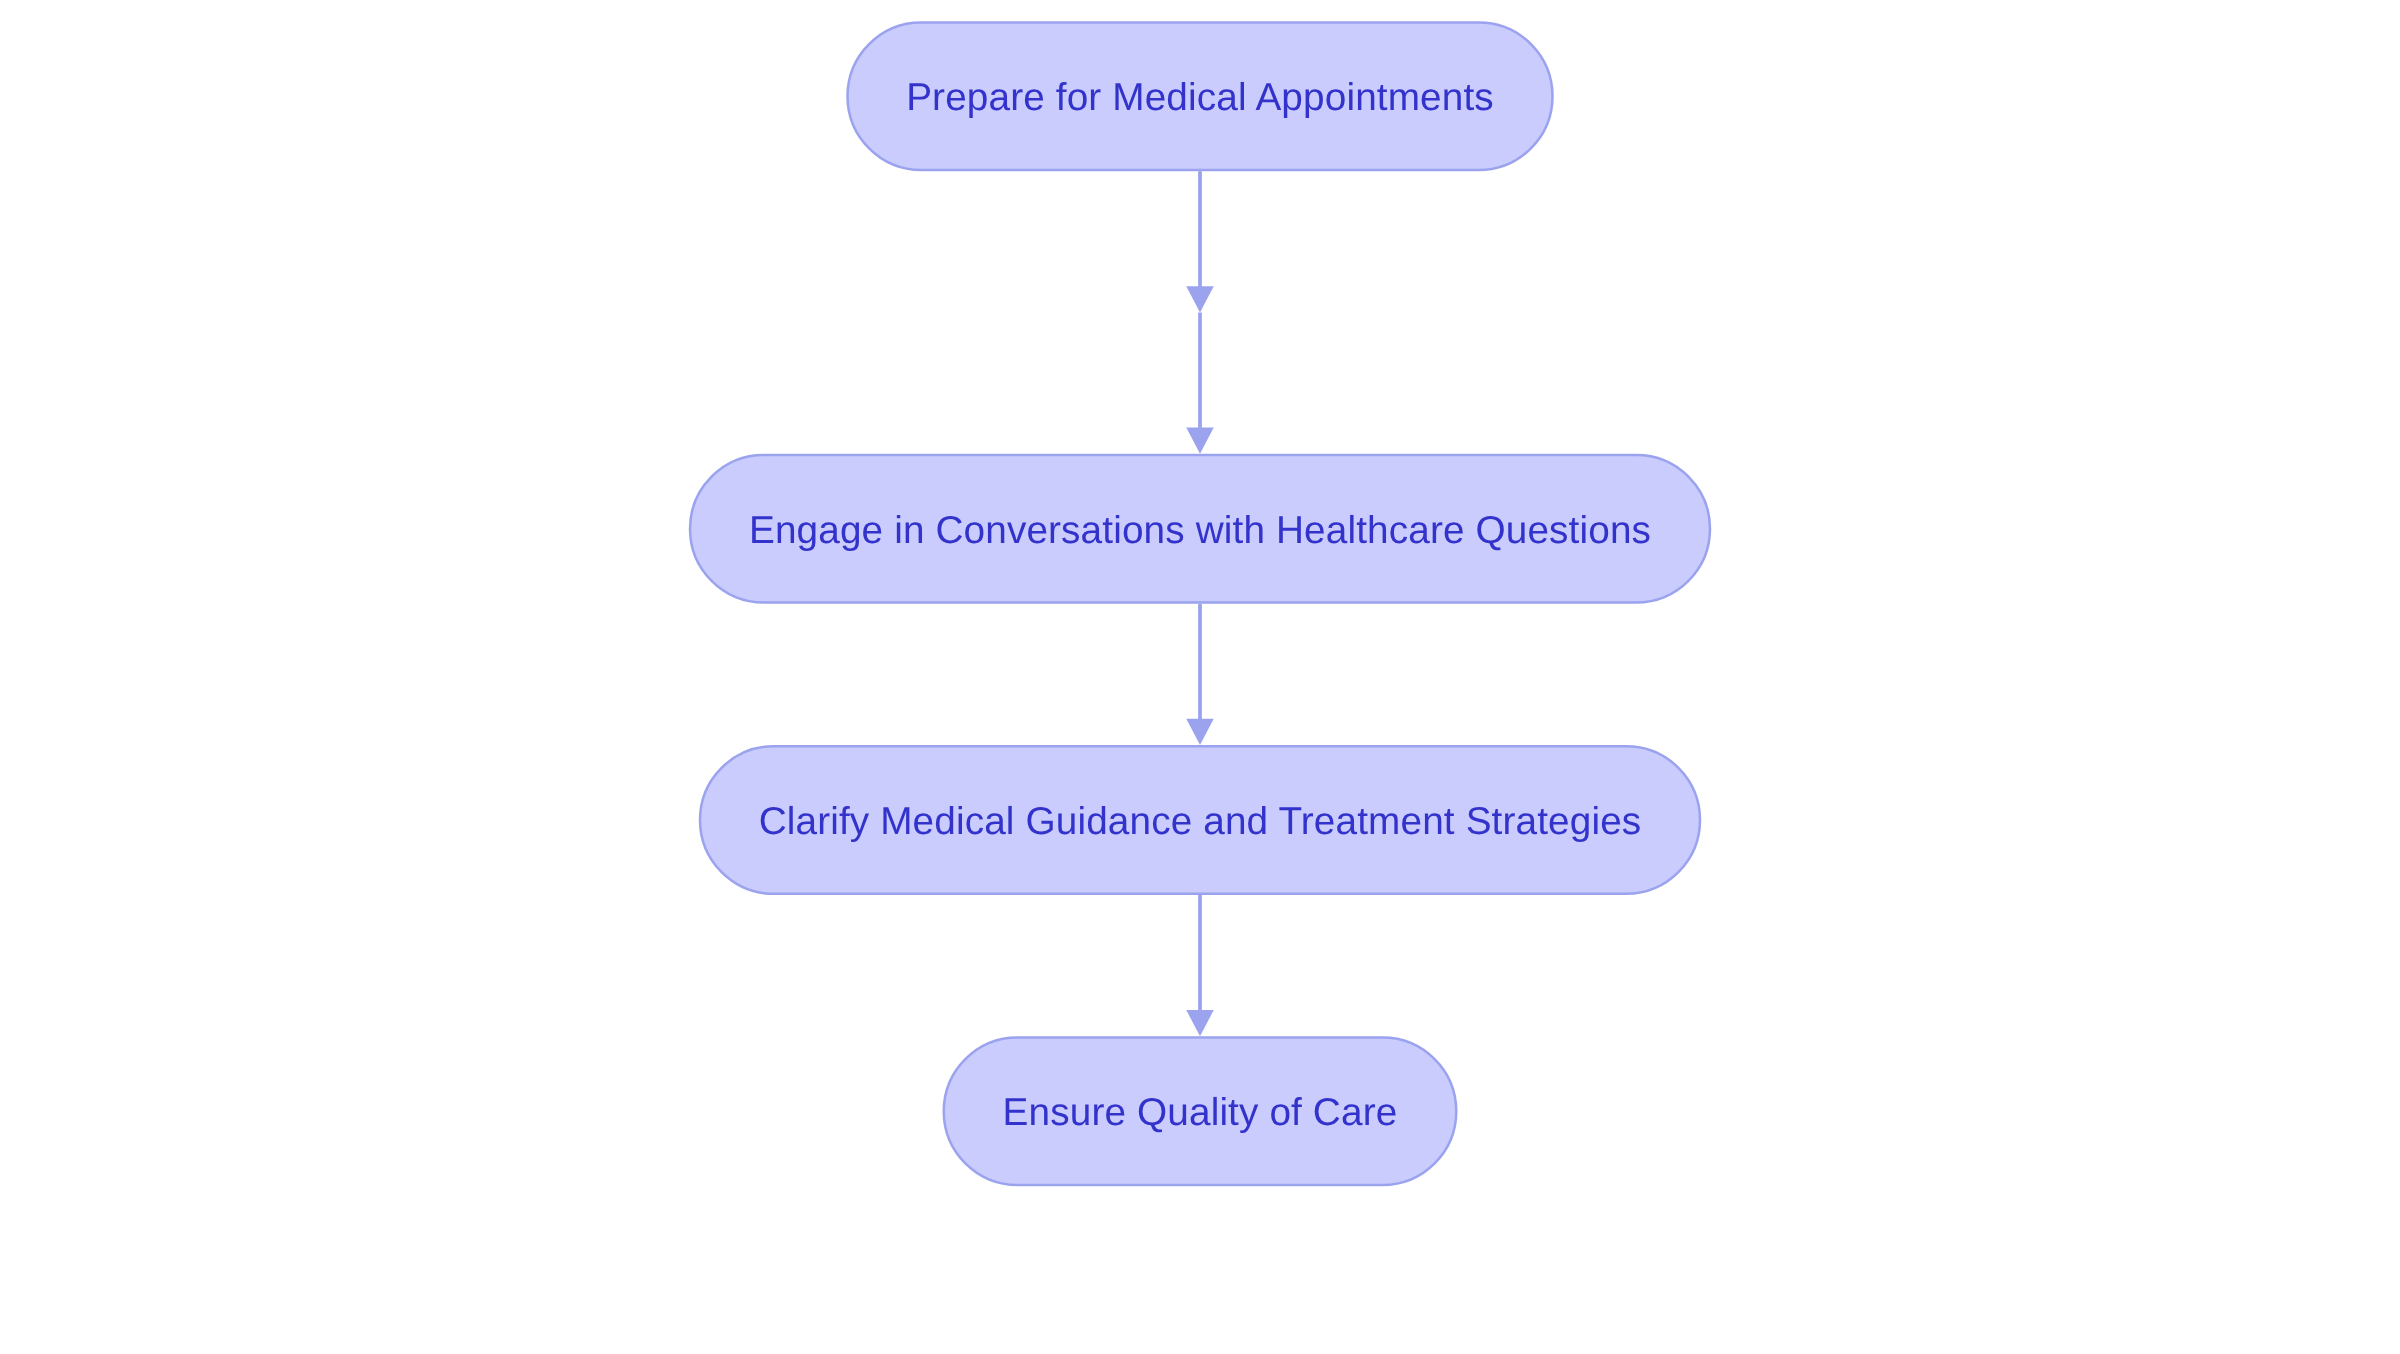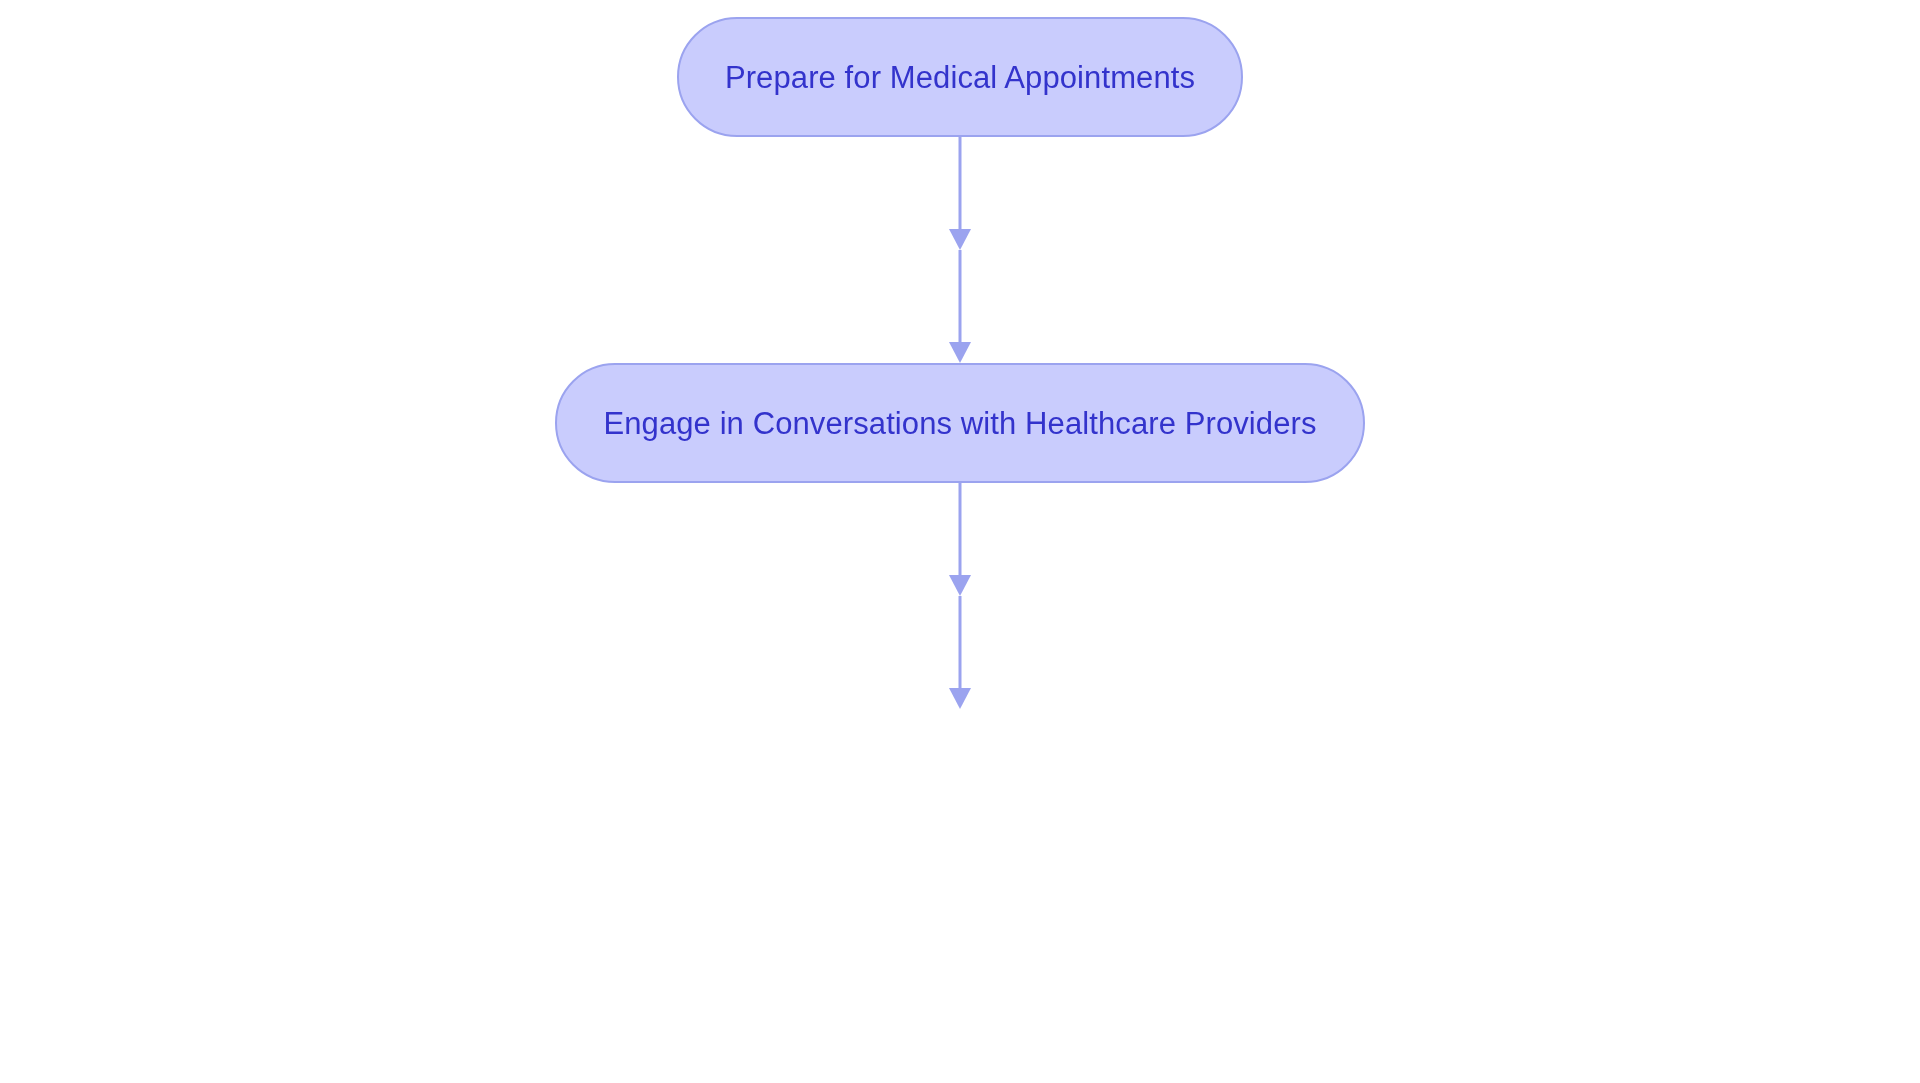--- a/index.html
+++ b/index.html
@@ -105,29 +105,35 @@
       <div class="arrowhead"></div>
     </div>
 
 
     <div class="connector">
       <div class="stem"></div>
       <div class="arrowhead"></div>
     </div>
 
     <div class="node">
-      <span class="node-label">Engage in Conversations with Healthcare Providers</span>
+      <span class="node-label">Engage in Conversations with Healthcare Questions</span>
     </div>
 
     <div class="connector">
       <div class="stem"></div>
       <div class="arrowhead"></div>
     </div>
 
+    <div class="node">
+      <span class="node-label">Clarify Medical Guidance and Treatment Strategies</span>
+    </div>
 
     <div class="connector">
       <div class="stem"></div>
       <div class="arrowhead"></div>
     </div>
 
+    <div class="node">
+      <span class="node-label">Ensure Quality of Care</span>
+    </div>
 
   </div>
 </div>
 
 </body></html>

